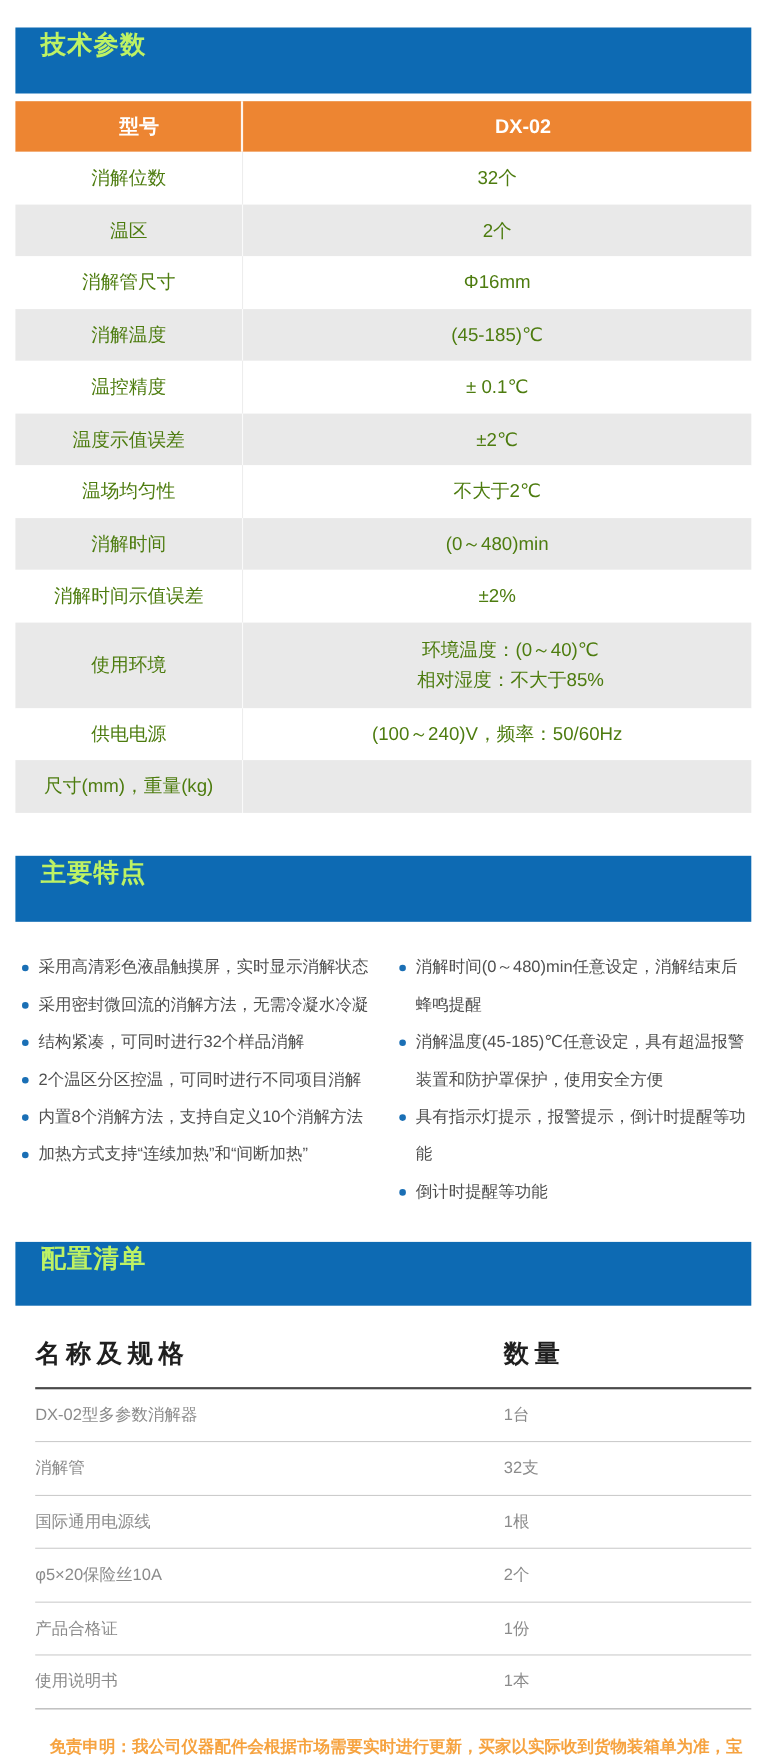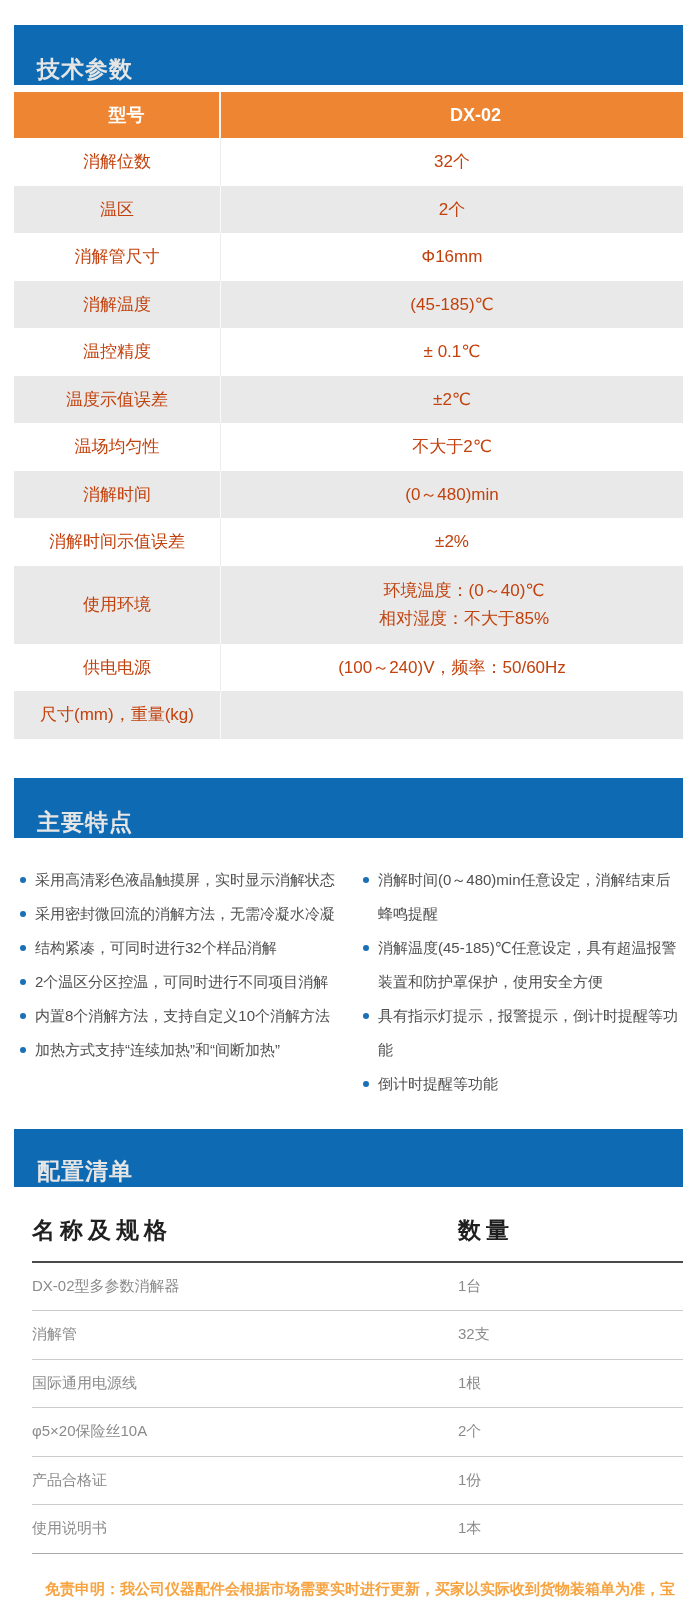--- a/index.html
+++ b/index.html
@@ -2,34 +2,34 @@
 <html><head>
 <meta charset="utf-8">
 <style>
   * { box-sizing: border-box; }
   html, body { margin: 0; padding: 0; background: #ffffff; }
   body { font-family: "Liberation Sans", "DejaVu Sans", sans-serif; }
 
   .page { width: 697px; height: 1600px; background: #ffffff; padding-top: 25px; overflow: hidden; }
 
   .section-bar {
-    margin: 0 14px; height: 60px; background: #0d6ab3; color: #e5e5e5;
-    display: flex; align-items: flex-end; padding-left: 23px;
+    margin: 0 14px; height: 60px; background: #0d6ab3; color: #bef264;
+    display: flex; align-items: flex-start; padding-left: 23px;
     font-size: 23px; font-weight: bold; letter-spacing: 1px;
   }
   .bar-features { margin-top: 39px; height: 60px; }
   .bar-config   { margin-top: 28px; height: 58px; }
 
   
   .tech-table { margin: 7px 14px 0 14px; }
   .tech-header { height: 46px; background: #ed8532; display: flex; color: #fff; font-weight: bold; font-size: 18px; }
   .tech-header .hlab { width: 207px; display: flex; align-items: center; justify-content: center; border-right: 2px solid rgba(255,255,255,0.92); padding-left: 20px; }
   .tech-header .hval { flex: 1; display: flex; align-items: center; justify-content: center; margin-left: 47px; }
 
-  .tech-row { display: flex; min-height: 47.5px; font-size: 17px; color: #c2410c; background: #ffffff; }
+  .tech-row { display: flex; min-height: 47.5px; font-size: 17px; color: #4d7c0f; background: #ffffff; }
   .tech-row.gray { background: #e9e9e9; }
   .tech-row.tall { min-height: 78px; gap: 24px; }
   .tech-row .lab { width: 207px; display: flex; align-items: center; justify-content: center; text-align: center; border-right: 1px solid rgba(0,0,0,0.07); padding: 2px 4px; }
   .tech-row.gray .lab { border-right-color: rgba(255,255,255,0.75); }
   .tech-row .val { flex: 1; display: flex; flex-direction: column; align-items: center; justify-content: center; text-align: center; line-height: 1.6; padding: 4px 6px; }
 
   
   .features { margin: 25px 14px 0 14px; display: flex; }
   .fcol { list-style: none; margin: 0; padding: 0; }
   .fcol-left  { width: 343px; padding-right: 14px; }

